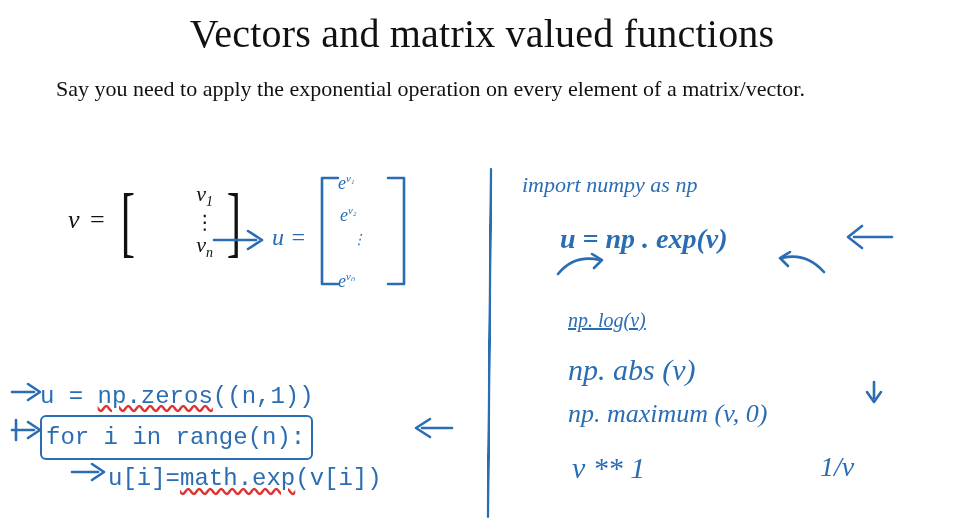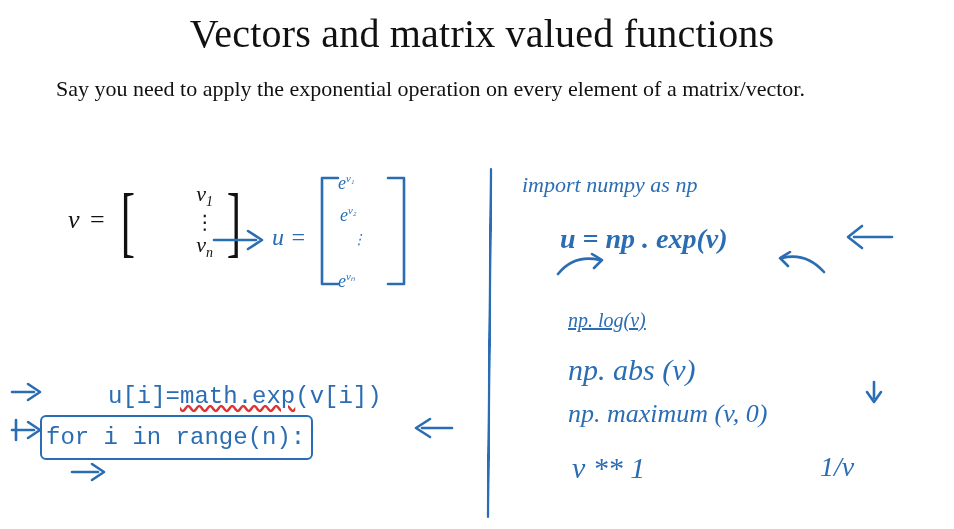--- a/index.html
+++ b/index.html
@@ -158,26 +158,29 @@
 </div>
 <div class="hw small" style="left:340px; top:204px;">
   <span>e</span><span class="sup">v₂</span>
 </div>
 <div class="hw xsmall" style="left:352px; top:232px;">⋮</div>
 <div class="hw small" style="left:338px; top:238px;margin-top:32px;">
   <span>e</span><span class="sup">vₙ</span>
 </div>
 
 <div class="code">
-  <div style="padding-left:68px;">
-    <span>u[i]=</span><span class="spell">math.exp</span><span>(v[i])</span>
+  <div>
+    <span>u = </span><span class="spell">np.zeros</span><span>((n,1))</span>
   </div>
   <div>
     <span class="boxed">for i in range(n):</span>
   </div>
+  <div style="padding-left:68px;">
+    <span>u[i]=</span><span class="spell">math.exp</span><span>(v[i])</span>
+  </div>
 </div>
 
 <svg class="ann" style="left:10px; top:380px; width:34px; height:24px;">
   <line x1="2" y1="12" x2="24" y2="12"></line>
     <path d="M18 4 L30 12 L18 20"></path>
 </svg>
 <svg class="ann" style="left:10px; top:418px; width:34px; height:24px;">
   <line x1="2" y1="12" x2="24" y2="12"></line>
     <path d="M18 4 L30 12 L18 20"></path>
   <line x1="6" y1="2" x2="6" y2="22"></line>

